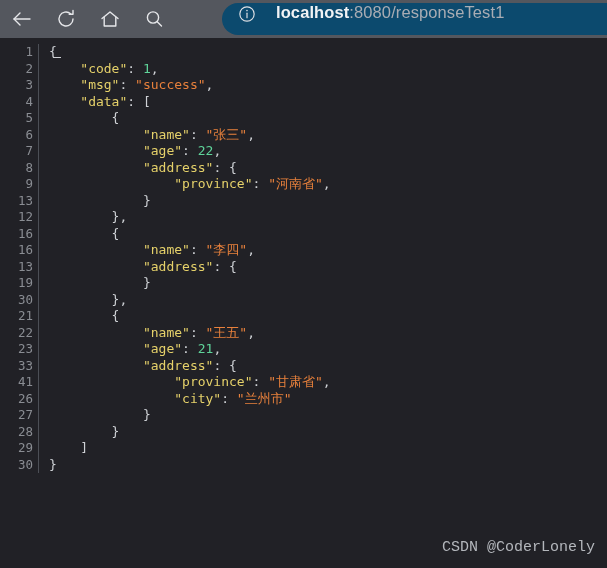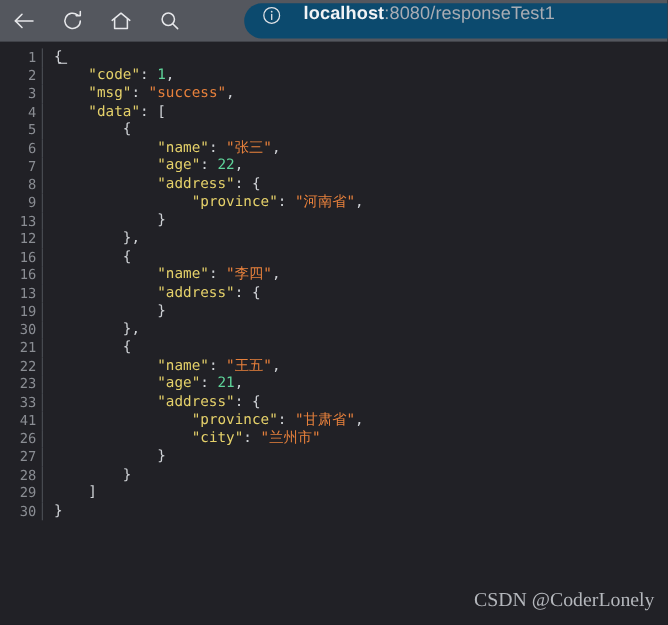--- a/index.html
+++ b/index.html
@@ -116,22 +116,22 @@
     top: 19px;
     width: 8px;
     height: 1px;
     background: #cfd2d6;
   }
 
   #watermark {
     position: absolute;
     right: 12px;
     bottom: 12px;
-    font-family: Liberation Serif, serif;
-    font-size: 18px;
+    font-family: Liberation Mono, monospace;
+    font-size: 15px;
     color: #b4b7bc;
     user-select: none;
   }
 </style>
 </head>
 <body>
 
 <div id="browser-toolbar">
 
   <div class="toolbar-icon">

